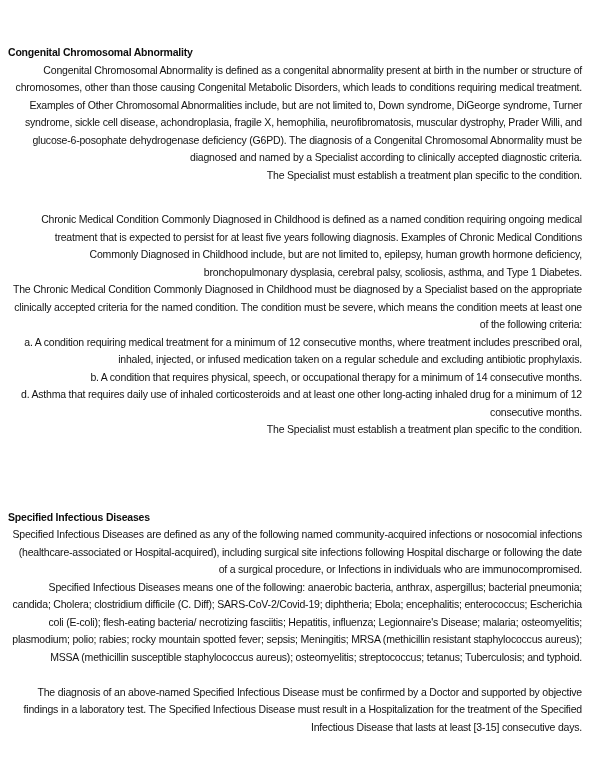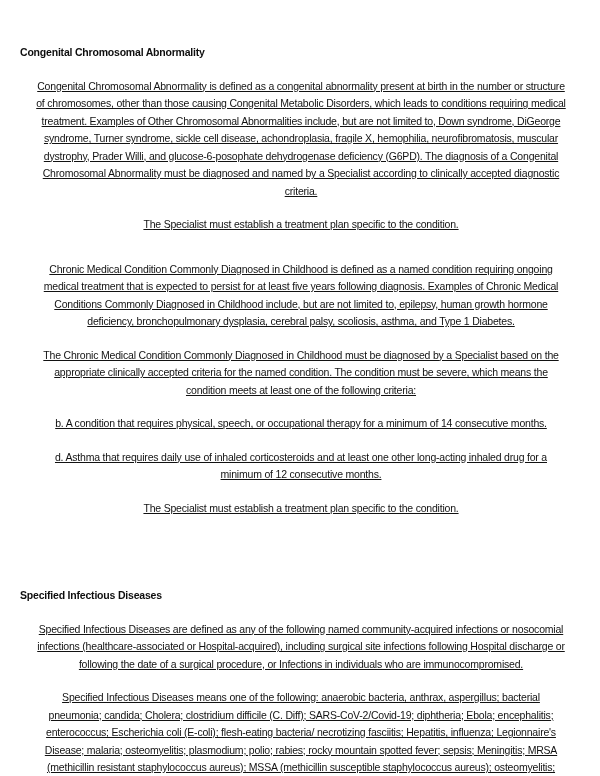--- a/index.html
+++ b/index.html
@@ -6,59 +6,59 @@
     margin: 0;
     padding: 0;
     background: #ffffff;
   }
   .page {
     position: relative;
     width: 600px;
     height: 776px;
     background: #ffffff;
     box-sizing: border-box;
-    padding: 44px 18px 20px 20px;
+    padding: 44px 18px 20px 8px;
     font-family: "Liberation Sans", "DejaVu Sans", sans-serif;
     font-size: 10.5px;
     letter-spacing: -0.2px;
     line-height: 17.5px;
     color: #121212;
     overflow: hidden;
   }
   section { margin: 0; }
   .section-gap-small { margin-top: 27px; }
   .section-gap-large { margin-top: 70px; }
   h2 {
     margin: 0;
     font-size: 10.5px;
     line-height: 17.5px;
     font-weight: 700;
     color: #0e0e0e;
   }
   p {
-    margin: 16px;
-    text-align: center;
-    text-decoration: underline;
+    margin: 0;
+    text-align: right;
   }
   .para-gap-before { margin-top: 17.5px; }
 </style>
 </head>
 <body>
 
 <div class="page">
 
   <section>
     <h2>Congenital Chromosomal Abnormality</h2>
     <p>Congenital Chromosomal Abnormality is defined as a congenital abnormality present at birth in the number or structure of chromosomes, other than those causing Congenital Metabolic Disorders, which leads to conditions requiring medical treatment. Examples of Other Chromosomal Abnormalities include, but are not limited to, Down syndrome, DiGeorge syndrome, Turner syndrome, sickle cell disease, achondroplasia, fragile X, hemophilia, neurofibromatosis, muscular dystrophy, Prader Willi, and glucose-6-posophate dehydrogenase deficiency (G6PD). The diagnosis of a Congenital Chromosomal Abnormality must be diagnosed and named by a Specialist according to clinically accepted diagnostic criteria.</p>
     <p>The Specialist must establish a treatment plan specific to the condition.</p>
   </section>
 
   <section class="section-gap-small">
     <p>Chronic Medical Condition Commonly Diagnosed in Childhood is defined as a named condition requiring ongoing medical treatment that is expected to persist for at least five years following diagnosis. Examples of Chronic Medical Conditions Commonly Diagnosed in Childhood include, but are not limited to, epilepsy, human growth hormone deficiency, bronchopulmonary dysplasia, cerebral palsy, scoliosis, asthma, and Type 1 Diabetes.</p>
     <p>The Chronic Medical Condition Commonly Diagnosed in Childhood must be diagnosed by a Specialist based on the appropriate clinically accepted criteria for the named condition. The condition must be severe, which means the condition meets at least one of the following criteria:</p>
+    <p>a. A condition requiring medical treatment for a minimum of 12 consecutive months, where treatment includes prescribed oral, inhaled, injected, or infused medication taken on a regular schedule and excluding antibiotic prophylaxis.</p>
     <p>b. A condition that requires physical, speech, or occupational therapy for a minimum of 14 consecutive months.</p>
     <p>d. Asthma that requires daily use of inhaled corticosteroids and at least one other long-acting inhaled drug for a minimum of 12 consecutive months.</p>
     <p>The Specialist must establish a treatment plan specific to the condition.</p>
   </section>
 
   <section class="section-gap-large">
     <h2>Specified Infectious Diseases</h2>
     <p>Specified Infectious Diseases are defined as any of the following named community-acquired infections or nosocomial infections (healthcare-associated or Hospital-acquired), including surgical site infections following Hospital discharge or following the date of a surgical procedure, or Infections in individuals who are immunocompromised.</p>
     <p>Specified Infectious Diseases means one of the following: anaerobic bacteria, anthrax, aspergillus; bacterial pneumonia; candida; Cholera; clostridium difficile (C. Diff); SARS-CoV-2/Covid-19; diphtheria; Ebola; encephalitis; enterococcus; Escherichia coli (E-coli); flesh-eating bacteria/ necrotizing fasciitis; Hepatitis,  influenza; Legionnaire's Disease; malaria; osteomyelitis; plasmodium; polio; rabies; rocky mountain spotted fever; sepsis; Meningitis; MRSA (methicillin resistant staphylococcus aureus); MSSA (methicillin susceptible staphylococcus aureus); osteomyelitis; streptococcus; tetanus; Tuberculosis; and typhoid.</p>
     <p class="para-gap-before">The diagnosis of an above-named Specified Infectious Disease must be confirmed by a Doctor and supported by objective findings in a laboratory test. The Specified Infectious Disease must result in a Hospitalization for the treatment of the Specified Infectious Disease that lasts at least [3-15] consecutive days.</p>

